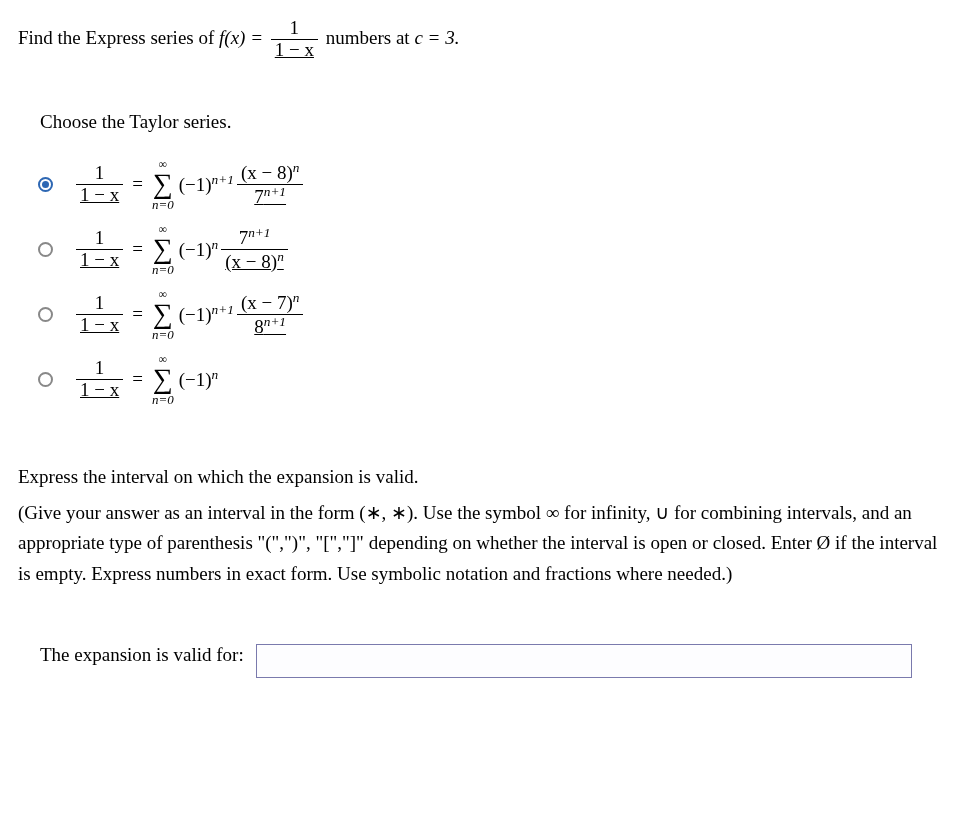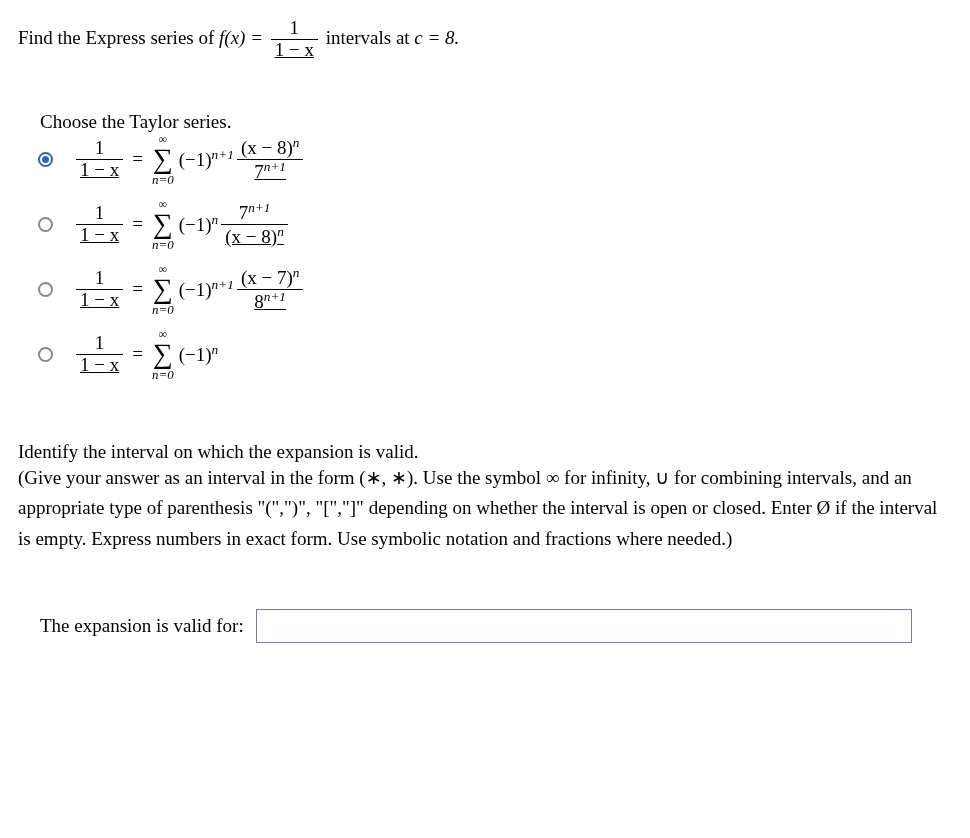--- a/index.html
+++ b/index.html
@@ -29,20 +29,21 @@
   .frac .den {
     display: block;
     padding: 0 4px;
     line-height: 1.1;
     text-decoration: underline;
   }
   .indent {
     margin-left: 22px;
   }
   .sub-heading {
+    margin-bottom: 25px;
   }
   .options {
     margin-left: 20px;
   }
   .option-row {
     display: flex;
     align-items: center;
     margin-bottom: 12px;
   }
   .radio {
@@ -88,26 +89,26 @@
   .sigma-block .bot {
     font-size: 13px;
   }
   .ital { font-style: italic; }
   sup { font-size: 0.7em; }
   .part2 {
     margin-top: 60px;
   }
   .instr {
     line-height: 1.6;
+    margin-top:10px;
   }
   .answer-row {
     margin-top: 55px;
     margin-left: 22px;
     display: flex;
-    align-items: center;
   }
   .answer-row .label { margin-right: 12px;}
   .answer-input {
     flex: 1;
     height: 28px;
     border: 1px solid #7a7aad;
     background: #fdfdff;
     font-family: inherit;
     font-size: 16px;
     padding: 2px 6px;
@@ -117,22 +118,22 @@
 </head>
 <body>
 
 <div class="question-stem">
   <span>Find the Express series of </span>
   <span class="ital">f(x) = </span>
   <span class="frac">
     <span class="num">1</span>
     <span class="den">1 − x</span>
   </span>
-  <span> intervals at </span>
-  <span class="ital">c = 8.</span>
+  <span> numbers at </span>
+  <span class="ital">c = 3.</span>
 </div>
 
 <div class="indent sub-heading">Choose the Taylor series.</div>
 
 <div class="options" id="options">
     <div class="option-row">
       <div class="radio selected"></div>
       <div class="math-expr">
         <span class="frac">
           <span class="num">1</span>
@@ -203,20 +204,20 @@
           <span class="top">∞</span>
           <span class="sigma">∑</span>
           <span class="bot ital">n=0</span>
         </span>
         <span style="margin-left: 2px;">(−1)<sup class="ital">n</sup></span>
       </div>
     </div>
   </div>
 
 <div class="part2">
-  <div>Identify the interval on which the expansion is valid.</div>
+  <div>Express the interval on which the expansion is valid.</div>
   <div class="instr">(Give your answer as an interval in the form (∗, ∗). Use the symbol ∞ for infinity, ∪ for combining intervals, and an appropriate type of parenthesis "(",")", "[","]" depending on whether the interval is open or closed. Enter Ø if the interval is empty. Express numbers in exact form. Use symbolic notation and fractions where needed.)</div>
 </div>
 
 <div class="answer-row">
   <span class="label">The expansion is valid for:</span>
   <input class="answer-input" type="text" value="" style="">
 </div>
 
 </body></html>

